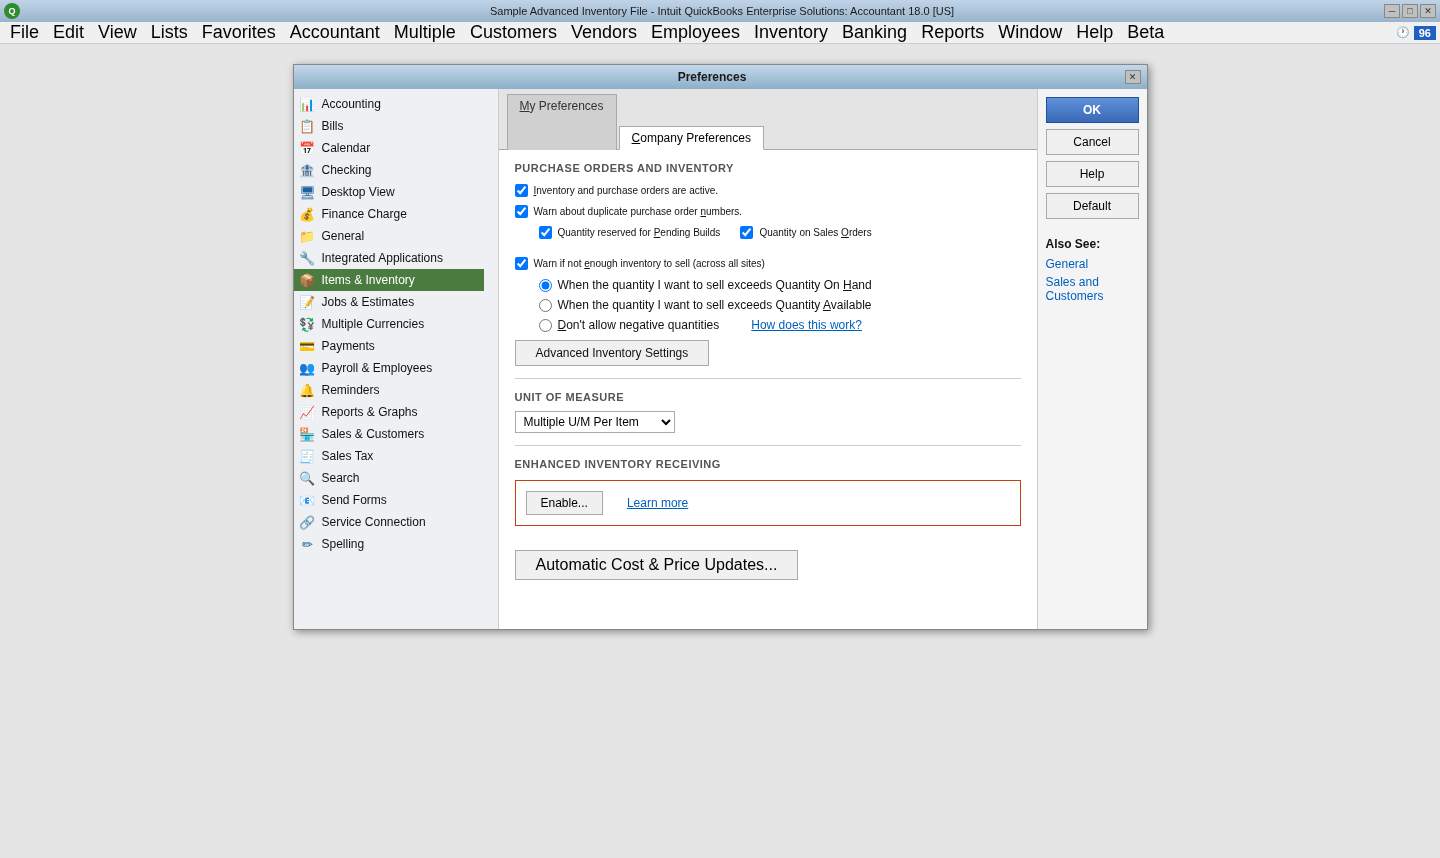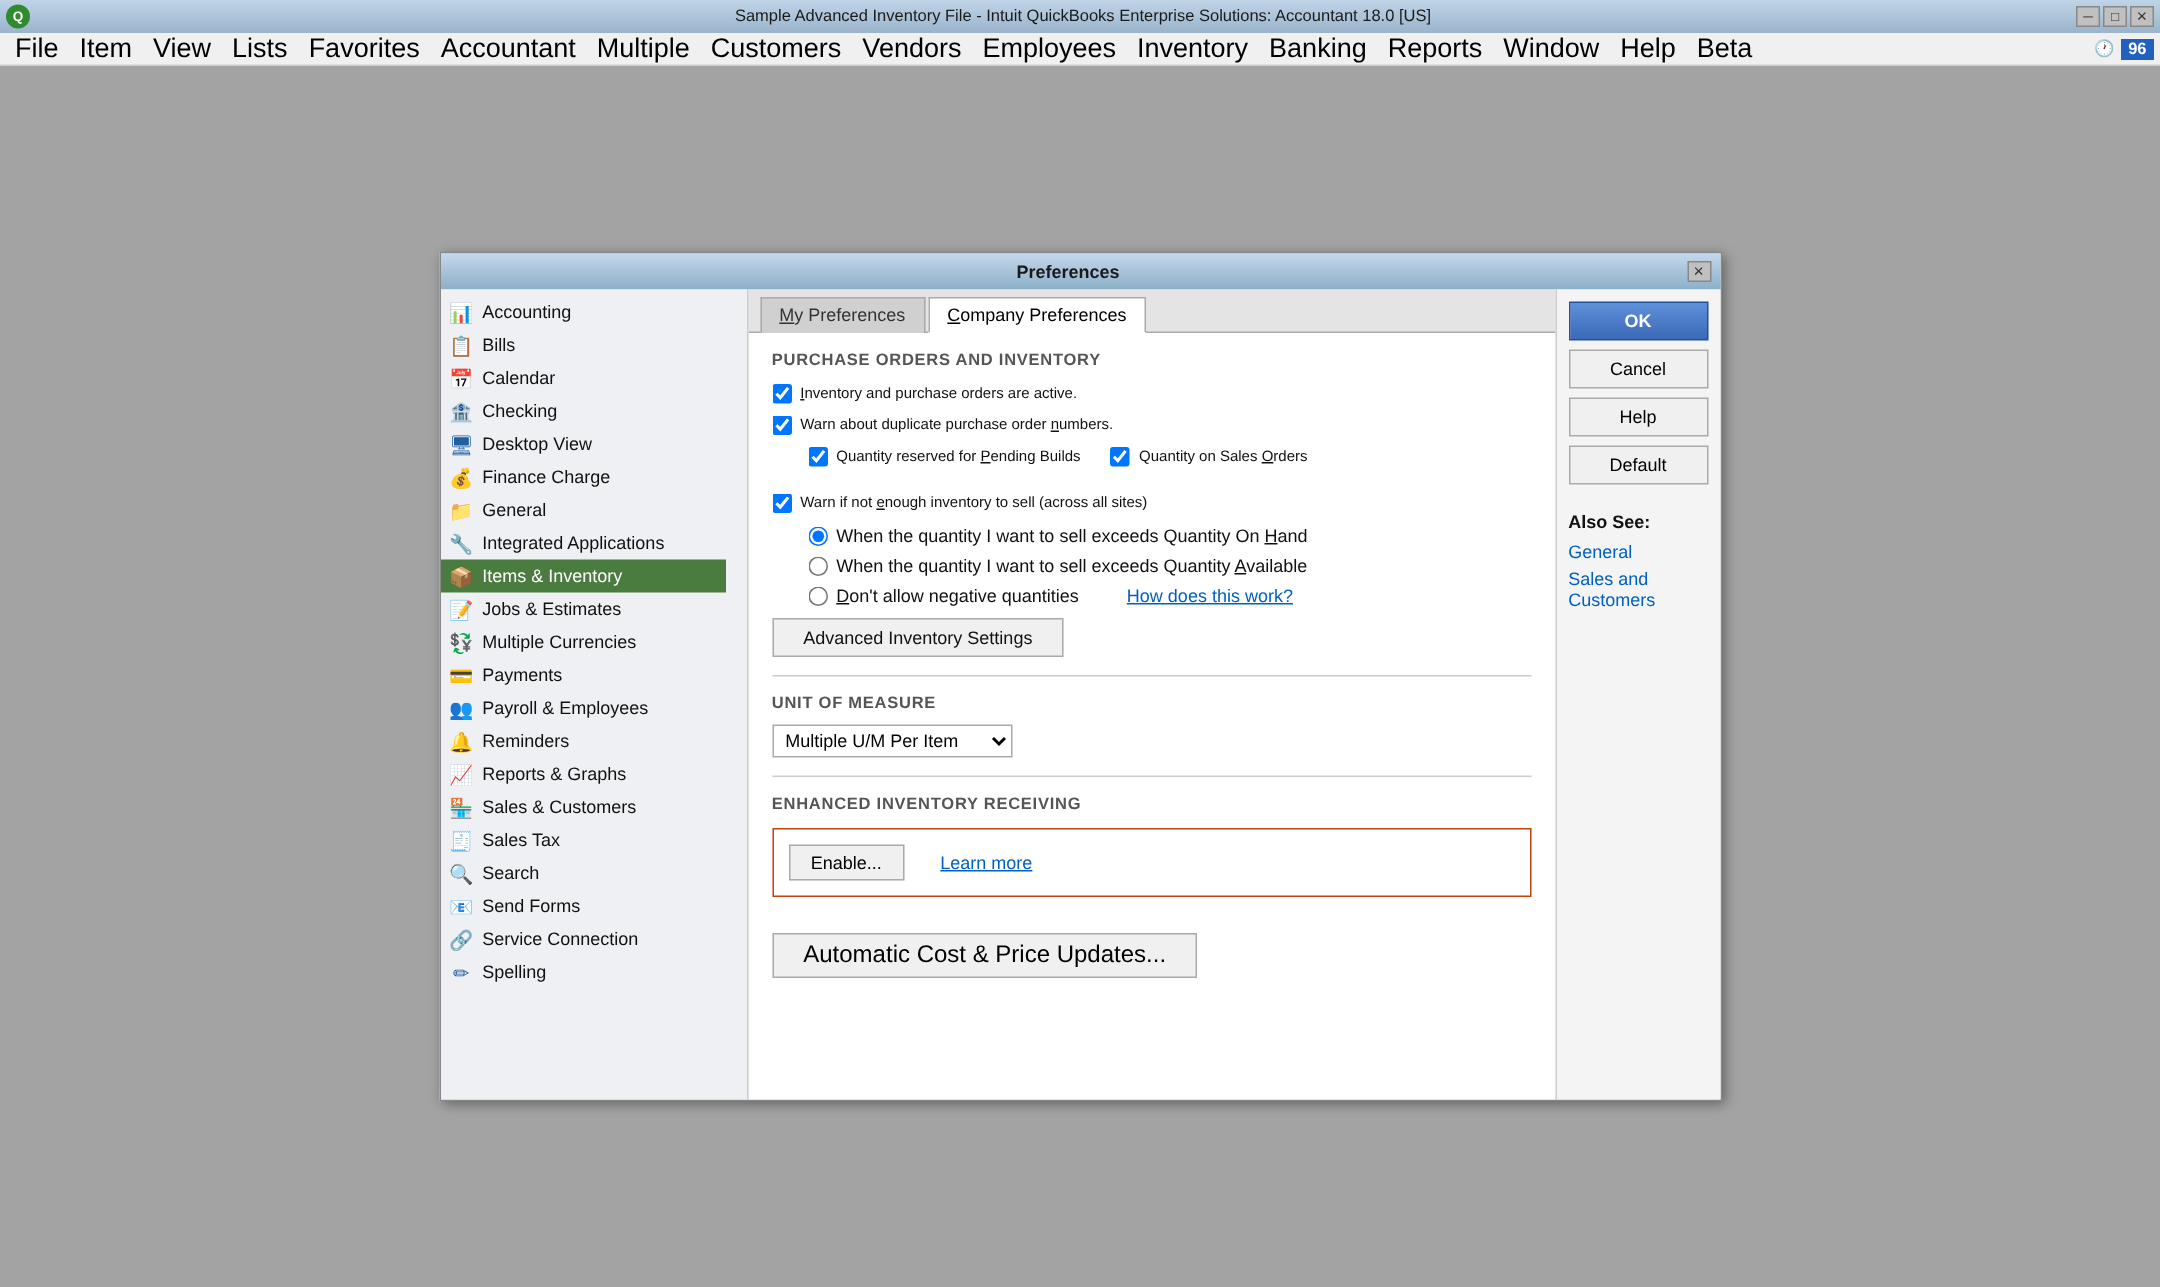--- a/index.html
+++ b/index.html
@@ -64,24 +64,25 @@
       font-size: 18px;
       cursor: pointer;
       color: #000;
     }
 
     
     .main-area {
       position: relative;
       width: 100%;
       height: calc(858px - 44px);
-      background: #a3a3a3;
-      display: flex;
-      align-items: center;
+      background: #e5e5e5;
+      display: flex;
+      align-items: flex-start;
       justify-content: center;
+      padding-top: 20px;
     }
 
     
     .dialog {
       width: 855px;
       background: #ffffff;
       border: 1px solid #888;
       box-shadow: 2px 2px 8px rgba(0,0,0,0.4);
       display: flex;
       flex-direction: column;
@@ -180,20 +181,21 @@
       font-size: 12px;
       color: #333;
       position: relative;
       bottom: -1px;
     }
     .tab.active {
       background: #ffffff;
       border-bottom: 1px solid white;
       color: #000;
       font-weight: normal;
+      margin-top: 32px;
     }
     .tab-underline { text-decoration: underline; }
 
     
     .main-content {
       flex: 1;
       padding: 12px 16px;
       background: #fff;
       overflow-y: auto;
     }
@@ -373,21 +375,21 @@
   <span class="title-bar-text">Sample Advanced Inventory File  -  Intuit QuickBooks Enterprise Solutions: Accountant 18.0 [US]</span>
   <div class="title-bar-controls">
     <div class="title-btn">─</div>
     <div class="title-btn">□</div>
     <div class="title-btn">✕</div>
   </div>
 </div>
 
 <div class="menu-bar">
   <span class="menu-item">File</span>
-  <span class="menu-item">Item</span>
+  <span class="menu-item">Edit</span>
   <span class="menu-item">View</span>
   <span class="menu-item">Lists</span>
   <span class="menu-item">Favorites</span>
   <span class="menu-item">Accountant</span>
   <span class="menu-item">Multiple</span>
   <span class="menu-item">Customers</span>
   <span class="menu-item">Vendors</span>
   <span class="menu-item">Employees</span>
   <span class="menu-item">Inventory</span>
   <span class="menu-item">Banking</span>

